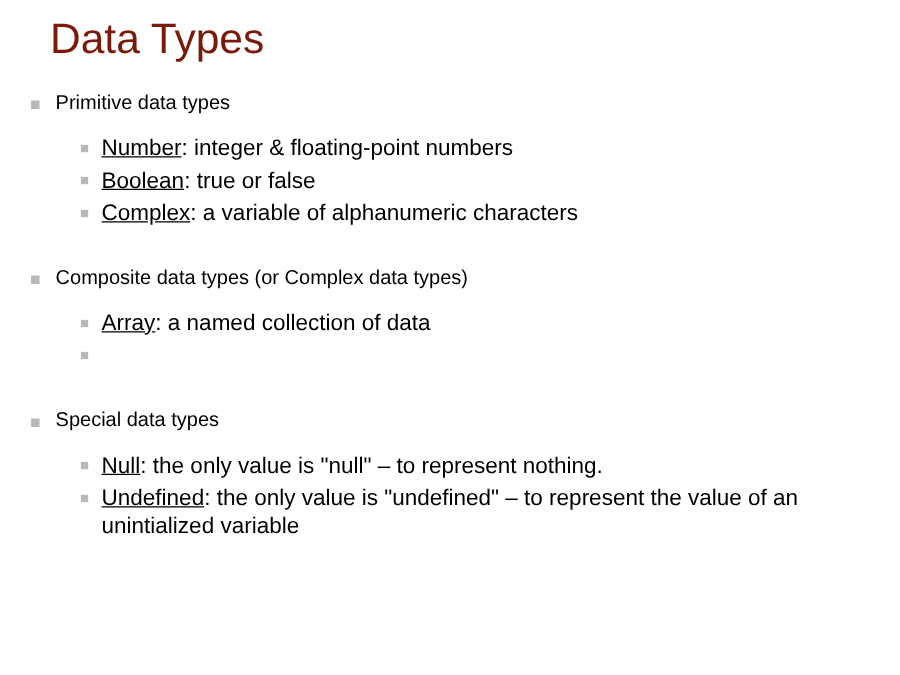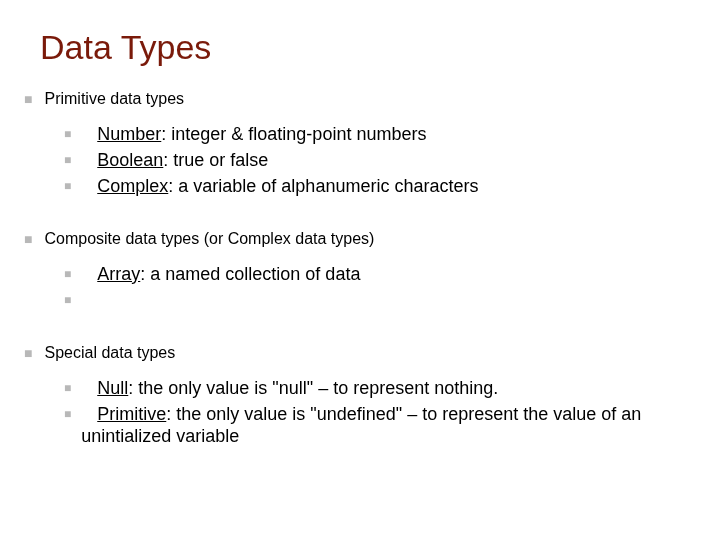--- a/index.html
+++ b/index.html
@@ -8,21 +8,21 @@
     width: 720px;
     height: 540px;
     background: #ffffff;
     font-family: Arial, Helvetica, sans-serif;
     color: #000000;
   }
   .slide {
     box-sizing: border-box;
     width: 720px;
     height: 540px;
-    padding: 28px 30px 20px 30px;
+    padding: 12px 30px 20px 30px;
     position: relative;
   }
   .title {
     font-size: 34px;
     color: #7a1a0a;
     margin: 0 0 18px 10px;
     font-weight: 400;
   }
   .section {
     margin-bottom: 28px;
@@ -61,21 +61,20 @@
     flex: 0 0 auto;
   }
   .item-text {
     font-size: 18px;
     line-height: 22px;
     color: #000;
     max-width: 590px;
   }
   .term {
     text-decoration: underline;
-    margin-left: 16px;
   }
 </style>
 </head>
 <body>
 
 <div class="slide">
 
   <h1 class="title">Data Types</h1>
 
   <div class="section">
@@ -120,18 +119,18 @@
       <span class="section-bullet">■</span>
       <span class="section-heading">Special data types</span>
     </div>
     <div class="items">
       <div class="item-row">
         <span class="item-bullet">■</span>
         <span class="item-text"><span class="term">Null</span><span>: the only value is "null" – to represent nothing.</span></span>
       </div>
       <div class="item-row">
         <span class="item-bullet">■</span>
-        <span class="item-text"><span class="term">Primitive</span><span>: the only value is "undefined" – to represent the value of an unintialized variable</span></span>
+        <span class="item-text"><span class="term">Undefined</span><span>: the only value is "undefined" – to represent the value of an unintialized variable</span></span>
       </div>
     </div>
   </div>
 
 </div>
 
 </body></html>

